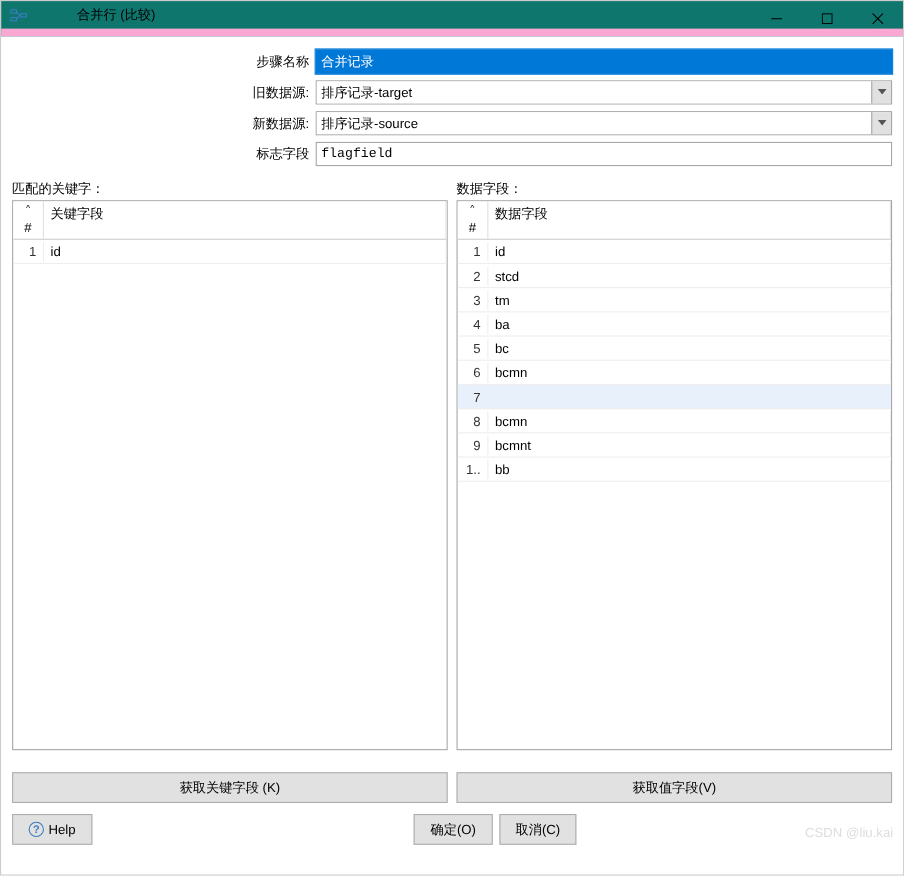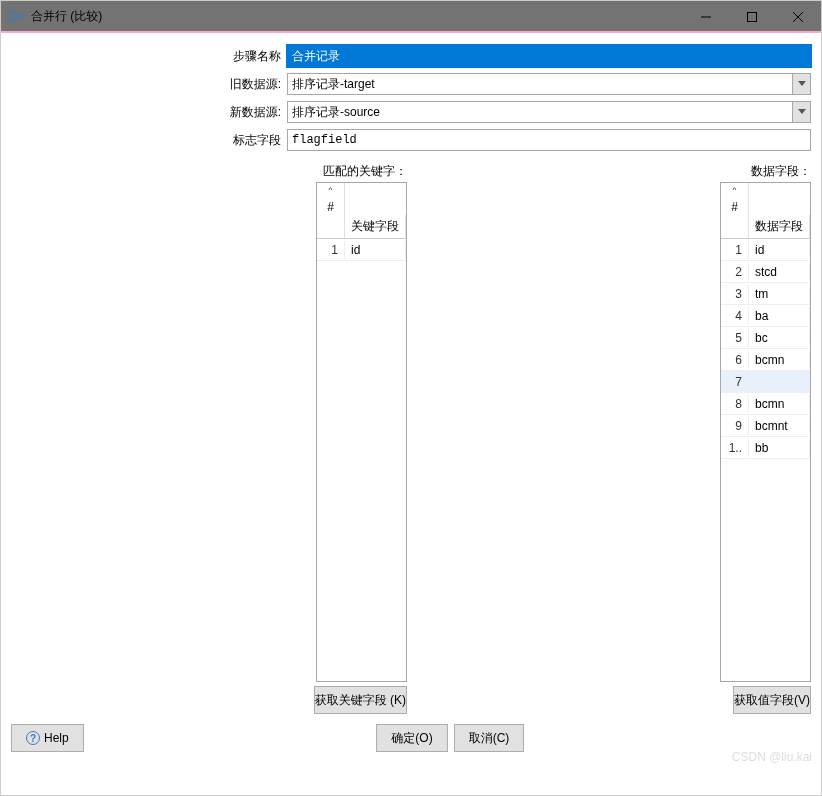--- a/index.html
+++ b/index.html
@@ -10,22 +10,23 @@
       width: 822px;
       height: 796px;
       overflow: hidden;
       border: 1px solid #ccc;
     }
     .titlebar {
       height: 32px;
       display: flex;
       align-items: center;
       padding: 0 0 0 8px;
-      background: #737373;
-      border-bottom: 2px solid #f9a8d4;
+      background: #0f766e;
+      border-bottom: 7px solid #f9a8d4;
+      gap: 39px;
     }
     .titlebar .app-icon {
       width: 16px; height: 16px;
       margin-right: 6px;
       display: inline-flex;
       align-items: center;
       justify-content: center;
     }
     .titlebar .title { flex: 1; font-size: 12px; color: #000; }
     .win-controls { display: flex; height: 100%; }
@@ -86,21 +87,20 @@
 
     .panels {
       display: flex;
       gap: 8px;
       padding: 0 10px;
     }
     .panel {
       flex: 1;
       display: flex;
       flex-direction: column;
-      align-items: flex-end;
     }
     .panel-title {
       font-size: 12px;
       color: #000;
       margin-bottom: 2px;
     }
     .grid {
       border: 1px solid #a7a7a7;
       height: 500px;
       overflow: auto;
@@ -111,21 +111,21 @@
       background: #fff;
       border-bottom: 1px solid #ccc;
       font-size: 12px;
     }
     .grid-header .col {
       padding: 3px 6px;
       border-right: 1px solid #e0e0e0;
       position: relative;
     }
     .col-num { width: 28px; text-align: center; }
-    .col-field { flex: 1; margin-top: 32px; }
+    .col-field { flex: 1; }
     .grid-row {
       display: flex;
       border-bottom: 1px solid #eee;
       font-size: 12px;
       height: 22px;
       align-items: center;
     }
     .grid-row.highlight { background: #e8f0fb; }
     .grid-row .cell {
       padding: 2px 6px;
@@ -134,21 +134,21 @@
     .grid-row .cell.num { width: 28px; text-align: right; color: #333; }
     .grid-row .cell.val { flex: 1; }
     .caret {
       display: inline-block;
       font-size: 8px;
       line-height: 8px;
       vertical-align: top;
     }
 
     .panel-action {
-      margin-top: 4px;
+      margin-top: 20px;
     }
     .big-btn {
       width: 100%;
       height: 28px;
       background: #e1e1e1;
       border: 1px solid #adadad;
       font-size: 12px;
       font-family: inherit;
       cursor: pointer;
     }

